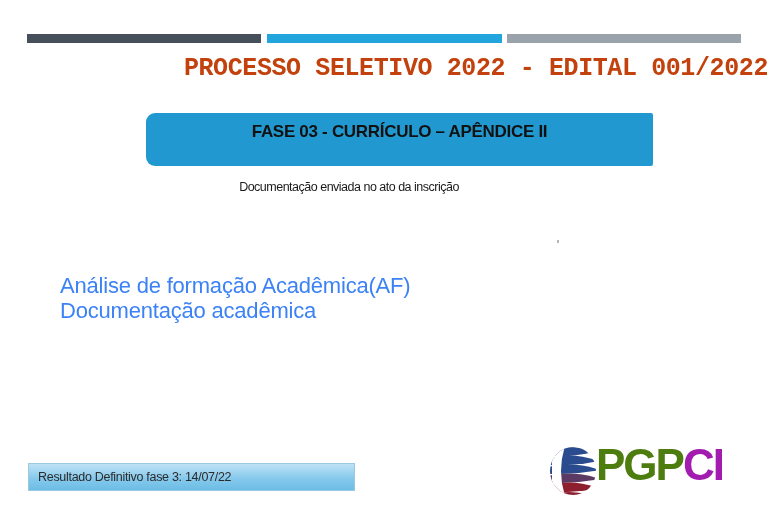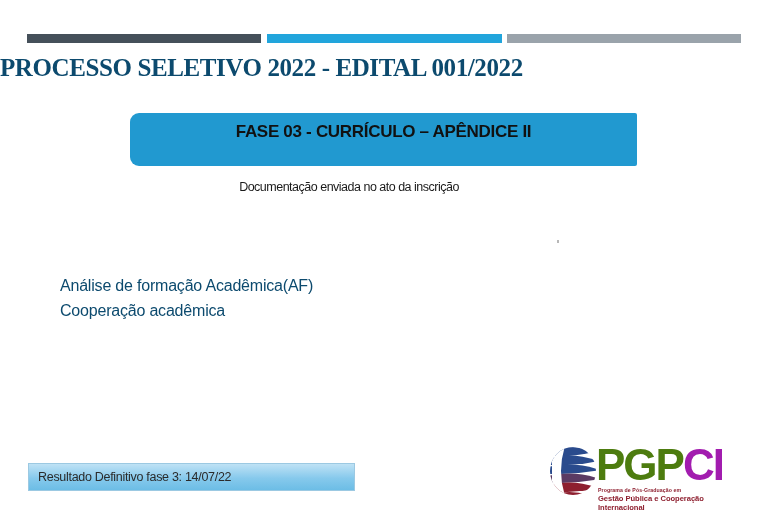--- a/index.html
+++ b/index.html
@@ -26,32 +26,32 @@
   .bar-dark  { left: 27px;  width: 234px; background: #45505a; }
   .bar-blue  { left: 267px; width: 235px; background: #21a5dc; }
   .bar-gray  { left: 507px; width: 234px; background: #9aa3ab; }
 
   
   .main-title {
     position: absolute;
     top: 54px;
     left: 0;
     width: 768px;
-    text-align: left;
+    text-align: right;
     font-size: 25px;
     font-weight: bold;
     letter-spacing: -0.4px;
-    color: #0c4a6e;
-    font-family: Liberation Serif, serif;
+    color: #c2410c;
+    font-family: Liberation Mono, monospace;
   }
 
   
   .phase-box {
     position: absolute;
-    left: 130px;
+    left: 146px;
     top: 113px;
     width: 507px;
     height: 53px;
     background: #2199d0;
     border-radius: 9px 2px 2px 9px;
   }
   .phase-text {
     position: absolute;
     left: 0;
     top: 9px;
@@ -100,22 +100,22 @@
   }
 
   
   .criteria-list {
     position: absolute;
     left: 60px;
     top: 273px;
     width: 500px;
   }
   .criteria-item {
-    font-size: 16px;
-    color: #0c4a6e;
+    font-size: 22px;
+    color: #3b82f6;
     line-height: 25px;
     letter-spacing: -0.2px;
     white-space: nowrap;
   }
 
   
   .result-box {
     position: absolute;
     left: 28px;
     top: 463px;
@@ -196,21 +196,21 @@
   <div class="phase-box">
     <div class="phase-text">FASE 03 - CURRÍCULO – APÊNDICE II</div>
   </div>
 
   <div class="subtitle">Documentação enviada no ato da inscrição</div>
 
   <div class="speck"></div>
 
   <div class="criteria-list">
     <div class="criteria-item">Análise de formação Acadêmica(AF)</div>
-    <div class="criteria-item">Cooperação acadêmica</div>
+    <div class="criteria-item">Documentação acadêmica</div>
   </div>
 
   <div class="result-box">
     <div class="result-text">Resultado Definitivo fase 3: 14/07/22</div>
   </div>
 
   <div class="logo">
     <div class="logo-globe">
       <svg viewBox="0 0 50 52" width="50" height="52" aria-hidden="true">
         <defs>
@@ -223,19 +223,15 @@
           <path d="M2 13 Q26 7 50 16 Q26 21 2 20 Z" fill="#2a4b8d"></path>
           <path d="M0 22 Q26 16 52 25 Q26 30 0 29 Z" fill="#2a4b8d"></path>
           <path d="M0 31 Q26 25 52 34 Q26 39 0 38 Z" fill="#5b3a63"></path>
           <path d="M2 40 Q26 34 50 43 Q26 48 2 47 Z" fill="#8e1f2f"></path>
           <path d="M6 49 Q26 44 46 52 Q26 56 6 55 Z" fill="#8e1f2f"></path>
           <path d="M18 -2 Q8 26 18 54 L4 54 L4 -2 Z" fill="#ffffff"></path>
         </g>
       </svg>
     </div>
     <div class="logo-word"><span class="pgp">PGP</span><span class="ci">CI</span></div>
-    <div class="logo-tag">
-      <div class="logo-tag-1">Programa de Pós-Graduação em</div>
-      <div class="logo-tag-2">Gestão Pública e Cooperação Internacional</div>
-    </div>
   </div>
 
 </div>
 
 </body></html>

